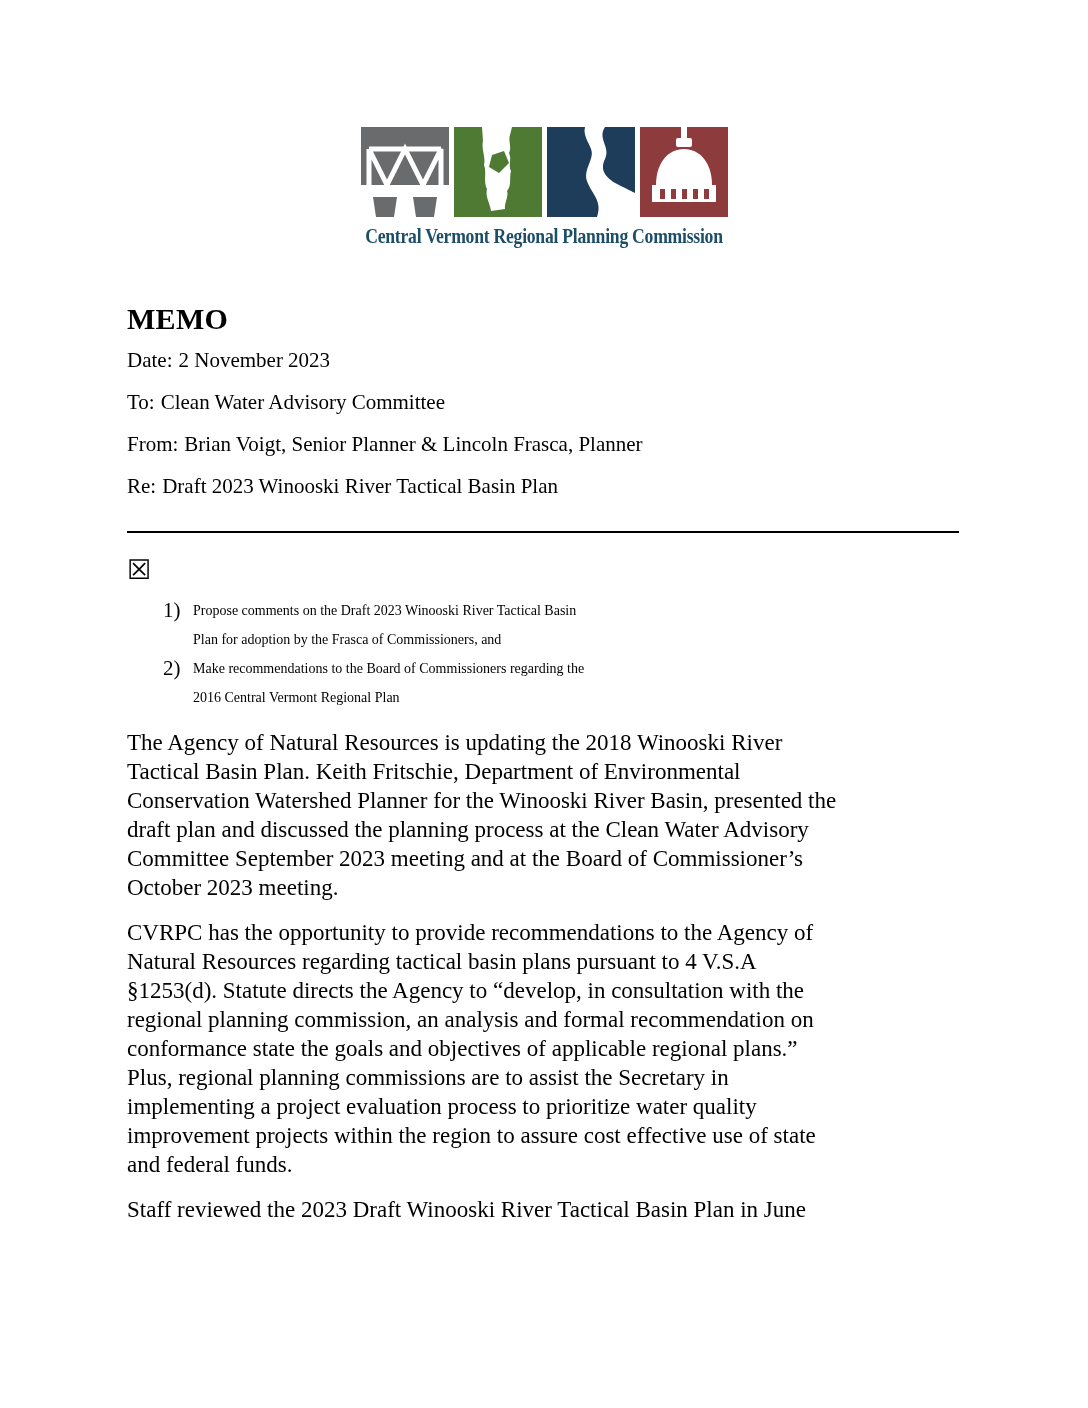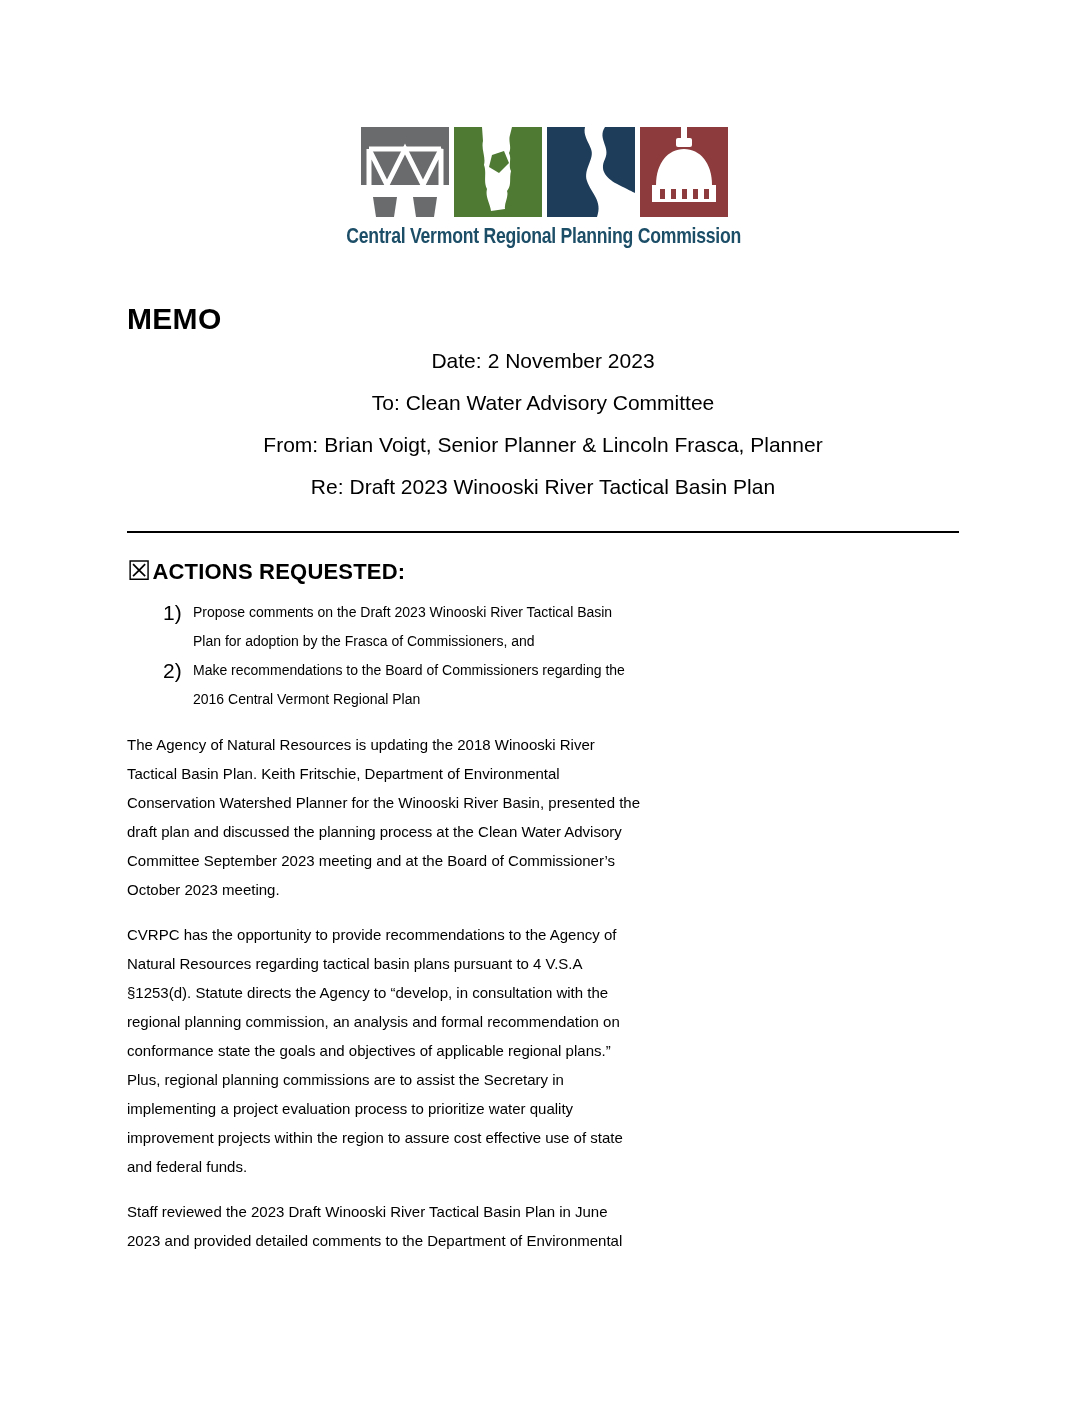--- a/index.html
+++ b/index.html
@@ -2,21 +2,21 @@
 <html><head>
 <meta charset="utf-8">
 <style>
   html, body { margin: 0; padding: 0; background: #ffffff; }
   .doc {
     position: relative;
     width: 1088px;
     height: 1408px;
     background: #ffffff;
     color: #000000;
-    font-family: Liberation Sans, sans-serif;
+    font-family: Liberation Serif, serif;
     overflow: hidden;
   }
   
   .logo-block {
     padding-top: 127px;
     display: flex;
     flex-direction: column;
     align-items: center;
   }
   .tiles { display: flex; gap: 5px; height: 90px; }
@@ -33,21 +33,21 @@
   }
   
   .content { margin-left: 127px; width: 832px; }
   .memo-heading {
     margin-top: 55px;
     font-size: 30px;
     font-weight: 700;
     line-height: 29px;
     letter-spacing: 0.3px;
   }
-  .field { margin-top: 13px; font-size: 21px; line-height: 29px; text-align: center; }
+  .field { margin-top: 13px; font-size: 21px; line-height: 29px; }
   .field .value { margin-left: 6px; }
   .rule {
     margin-top: 30px;
     border: none;
     border-top: 2px solid #000;
     width: 832px;
     height: 0;
   }
   .actions-heading {
     margin-top: 24px;
@@ -67,21 +67,21 @@
   .action-list { margin-top: 12px; }
   .list-item { display: flex; }
   .list-num {
     flex: none;
     margin-left: 36px;
     width: 30px;
     font-size: 21px;
     line-height: 29px;
   }
   .list-lines { font-size: 14px; line-height: 29px; }
-  .para { margin-top: 16px; font-size: 15px; line-height: 29px; }
+  .para { margin-top: 16px; font-size: 23px; line-height: 29px; }
   .tline { white-space: nowrap; }
 </style>
 </head>
 <body>
 
 <div class="doc">
 
   <div class="logo-block">
     <div class="tiles">
 
@@ -142,21 +142,20 @@
       <span class="label">From:</span><span class="value">Brian Voigt, Senior Planner &amp; Lincoln Frasca, Planner</span>
     </div>
     <div class="field">
       <span class="label">Re:</span><span class="value">Draft 2023 Winooski River Tactical Basin Plan</span>
     </div>
 
     <div class="rule"></div>
 
     <div class="actions-heading">
       <span class="checkbox-glyph">☒</span>
-        <span>ACTIONS REQUESTED:</span>
     </div>
 
     <div class="action-list">
       <div class="list-item">
         <div class="list-num">1)</div>
         <div class="list-lines">
           <div class="tline">Propose comments on the Draft 2023 Winooski River Tactical Basin</div>
           <div class="tline">Plan for adoption by the Frasca of Commissioners, and</div>
         </div>
       </div>
@@ -185,17 +184,16 @@
       <div class="tline">regional planning commission, an analysis and formal recommendation on</div>
       <div class="tline">conformance state the goals and objectives of applicable regional plans.”</div>
       <div class="tline">Plus, regional planning commissions are to assist the Secretary in</div>
       <div class="tline">implementing a project evaluation process to prioritize water quality</div>
       <div class="tline">improvement projects within the region to assure cost effective use of state</div>
       <div class="tline">and federal funds.</div>
     </div>
 
     <div class="para">
       <div class="tline">Staff reviewed the 2023 Draft Winooski River Tactical Basin Plan in June</div>
-      <div class="tline">2023 and provided detailed comments to the Department of Environmental</div>
     </div>
 
   </div>
 </div>
 
 </body></html>

